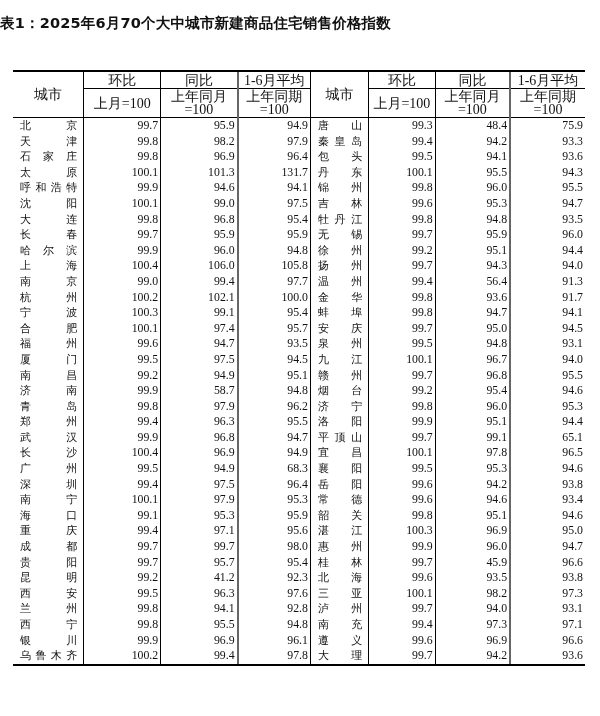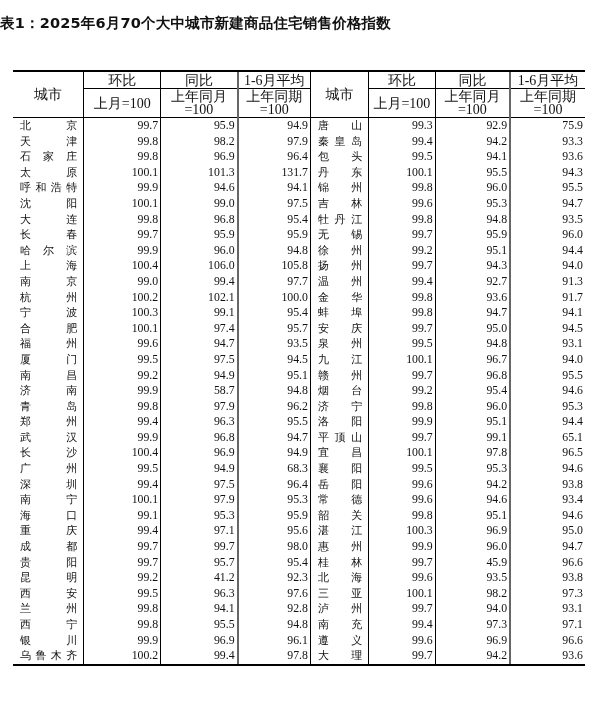--- a/index.html
+++ b/index.html
@@ -79,21 +79,21 @@
         <td class="num vb">99.7</td>
         <td class="num vb">95.9</td>
         <td class="num vb2">94.9</td>
         <td class="city vb">
           <div class="city-inner">
             <span>唐</span>
             <span>山</span>
           </div>
         </td>
         <td class="num vb">99.3</td>
-        <td class="num vb">92.9</td>
+        <td class="num vb">48.4</td>
         <td class="num vb2">75.9</td>
       </tr>
       <tr>
         <td class="city">
           <div class="city-inner">
             <span>天</span>
             <span>津</span>
           </div>
         </td>
         <td class="num vb">99.8</td>
@@ -285,21 +285,21 @@
         <td class="num vb">99.0</td>
         <td class="num vb">99.4</td>
         <td class="num vb2">97.7</td>
         <td class="city vb">
           <div class="city-inner">
             <span>温</span>
             <span>州</span>
           </div>
         </td>
         <td class="num vb">99.4</td>
-        <td class="num vb">92.7</td>
+        <td class="num vb">56.4</td>
         <td class="num vb2">91.3</td>
       </tr>
       <tr>
         <td class="city">
           <div class="city-inner">
             <span>杭</span>
             <span>州</span>
           </div>
         </td>
         <td class="num vb">100.2</td>

